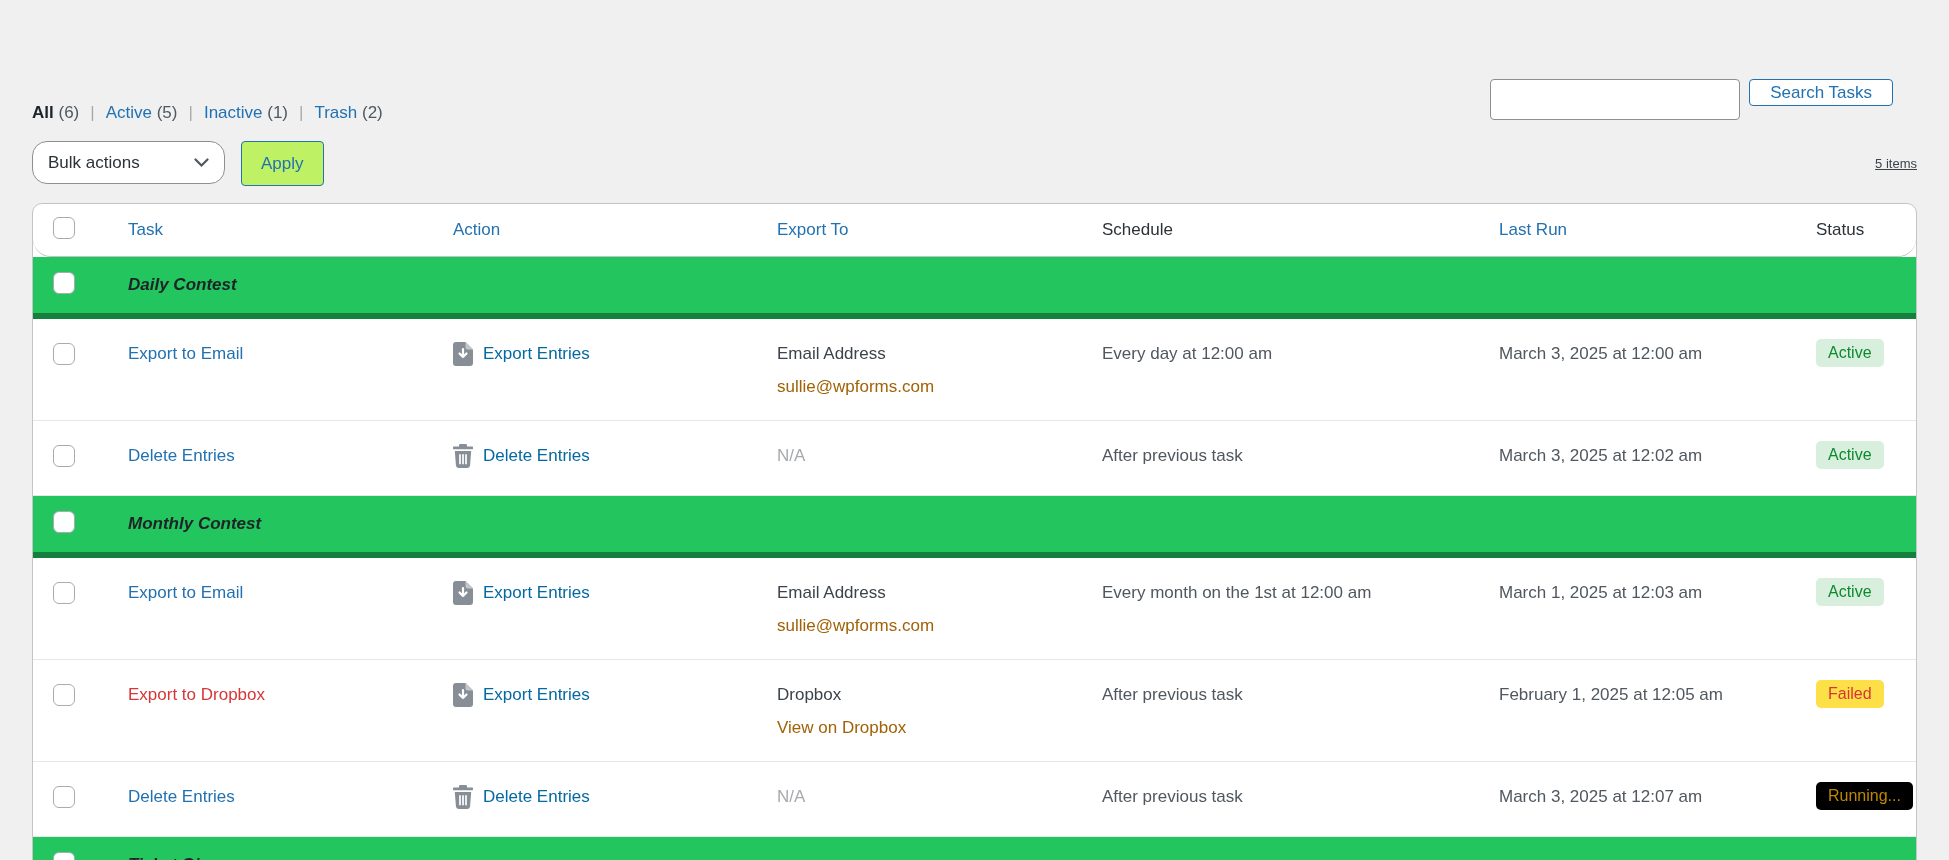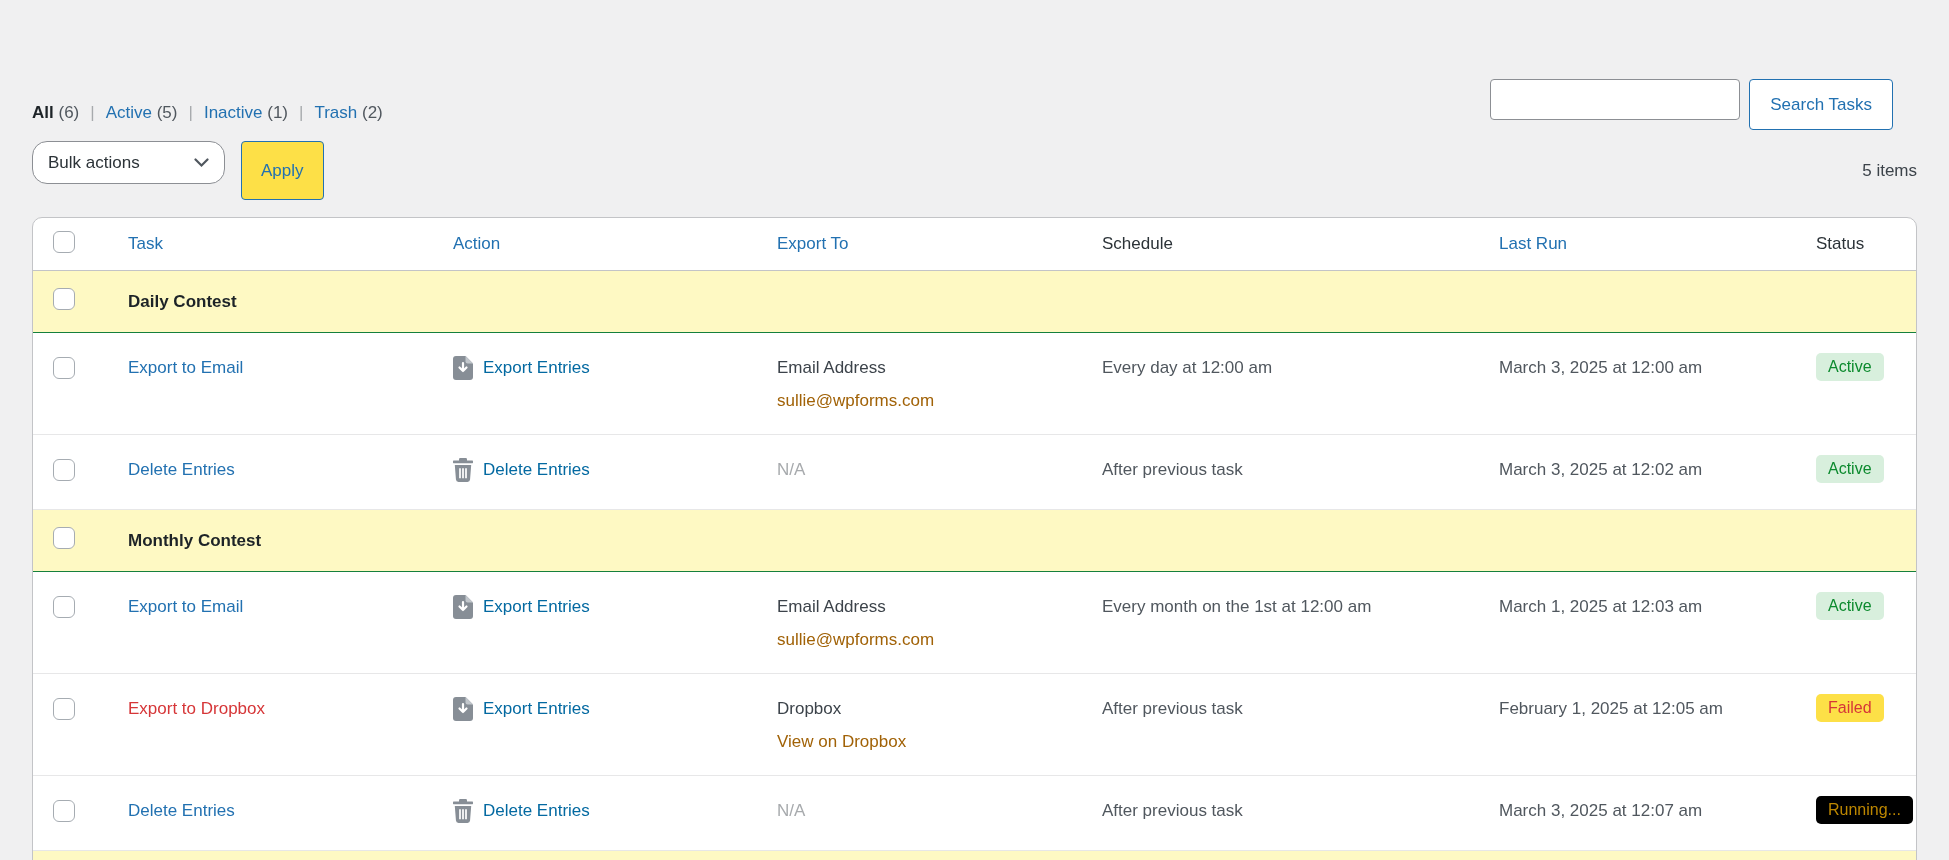--- a/index.html
+++ b/index.html
@@ -20,51 +20,51 @@
   .subsubsub .count { color:#50575e; }
   .subsubsub .sep { color:#a7aaad; margin:0 11px; }
 
   
   .search-box { position:absolute; top:34px; right:56px; display:flex; gap:9px; }
   .search-input {
     width:250px; height:41px; border:1px solid #8c8f94; border-radius:4px;
     background:#fff; font-family:inherit; font-size:17px; padding:0 10px; color:#2c3338;
   }
   .btn-secondary {
-    height:51px; padding:0 20px; background:#fff; border:1px solid #2271b1;
+    height:27px; padding:0 20px; background:#fff; border:1px solid #2271b1;
     border-radius:4px; color:#2271b1; font-family:inherit; font-size:17px; cursor:pointer;
   }
 
   
   .tablenav { display:flex; justify-content:space-between; align-items:center; margin:16px 32px 0; }
   .bulk { display:flex; gap:16px; }
   .select {
     width:193px; height:43px; background:#fff; border:1px solid #8c8f94; border-radius:15px;
     display:flex; align-items:center; justify-content:space-between; padding:0 15px;
     color:#2c3338; cursor:pointer;
   }
-  .apply-btn { height:59px; padding:0 19px; background:#fde047; border:1px solid #2271b1;
+  .apply-btn { height:45px; padding:0 19px; background:#bef264; border:1px solid #2271b1;
     border-radius:4px; color:#2271b1; font-family:inherit; font-size:17px; cursor:pointer; }
-  .items-count { color:#3c434a; font-size:17px; }
+  .items-count { color:#3c434a; font-size:13px;text-decoration:underline; }
 
   
   .table {
     margin:17px 32px 0; width:1885px; background:#fff;
     border:1px solid #c3c4c7; border-radius:10px 10px 0 0; overflow:hidden;
   }
   .row { display:grid; grid-template-columns:64px 325px 324px 325px 397px 317px 1fr; }
   .c { padding-left:31px; }
   .cb-c { padding-left:20px; }
 
-  .hrow { height:53px; align-items:center; border-bottom:1px solid #c3c4c7; }
+  .hrow { height:53px; align-items:center; border-bottom:1px solid #c3c4c7;border-radius:18px; }
   .hrow .hlabel { font-size:17px; }
   .hrow .sortable { color:#2271b1; text-decoration:none; cursor:pointer; }
   .hrow .plain { color:#2c3338;text-align:right; }
 
-  .grow { height:62px; align-items:center; background:#fef9c3; border-bottom:1px solid #15803d; }
+  .grow { height:62px; align-items:center; background:#22c55e; border-bottom:6px solid #15803d;font-style:italic; }
   .group-title { font-weight:bold; color:#1d2327; font-size:17px; }
 
   .drow { border-bottom:1px solid #e7e7e8; }
   .drow .c { padding-top:24px; padding-bottom:22px; line-height:22px; }
   .drow .status-c { padding-top:20px; padding-bottom:18px; }
 
   .cb {
     display:inline-block; width:22px; height:22px; background:#fff;
     border:1.5px solid #a6acb2; border-radius:6px; cursor:pointer;
   }

